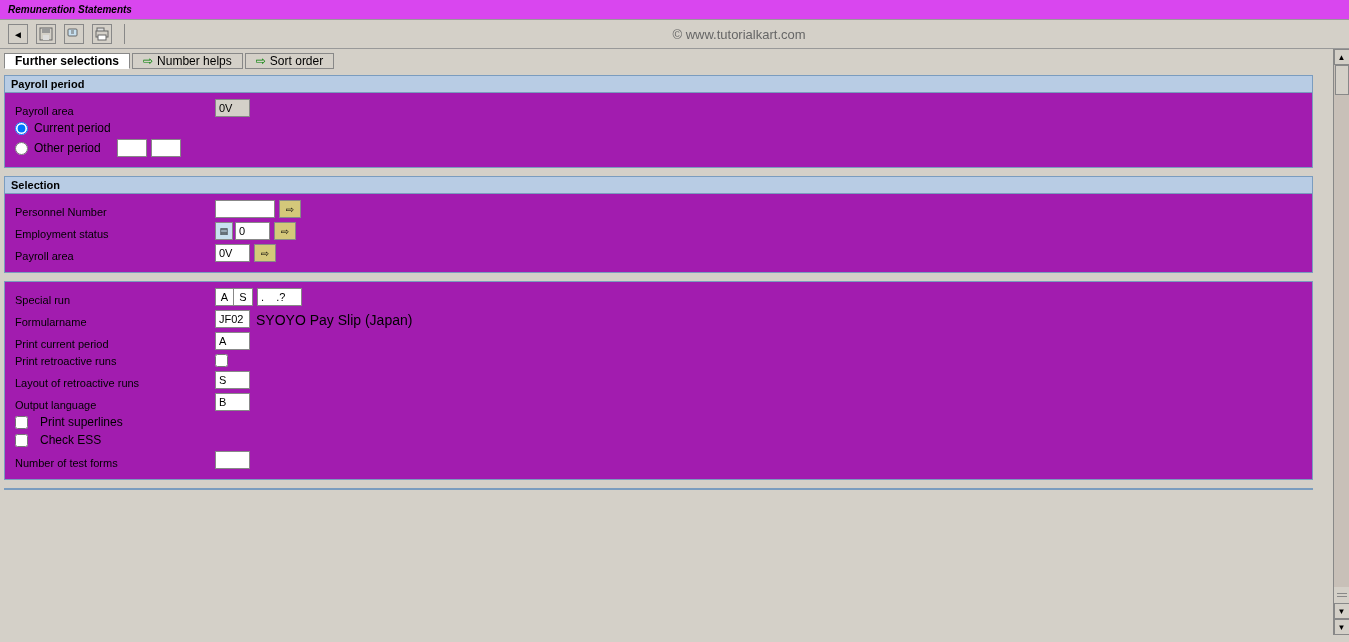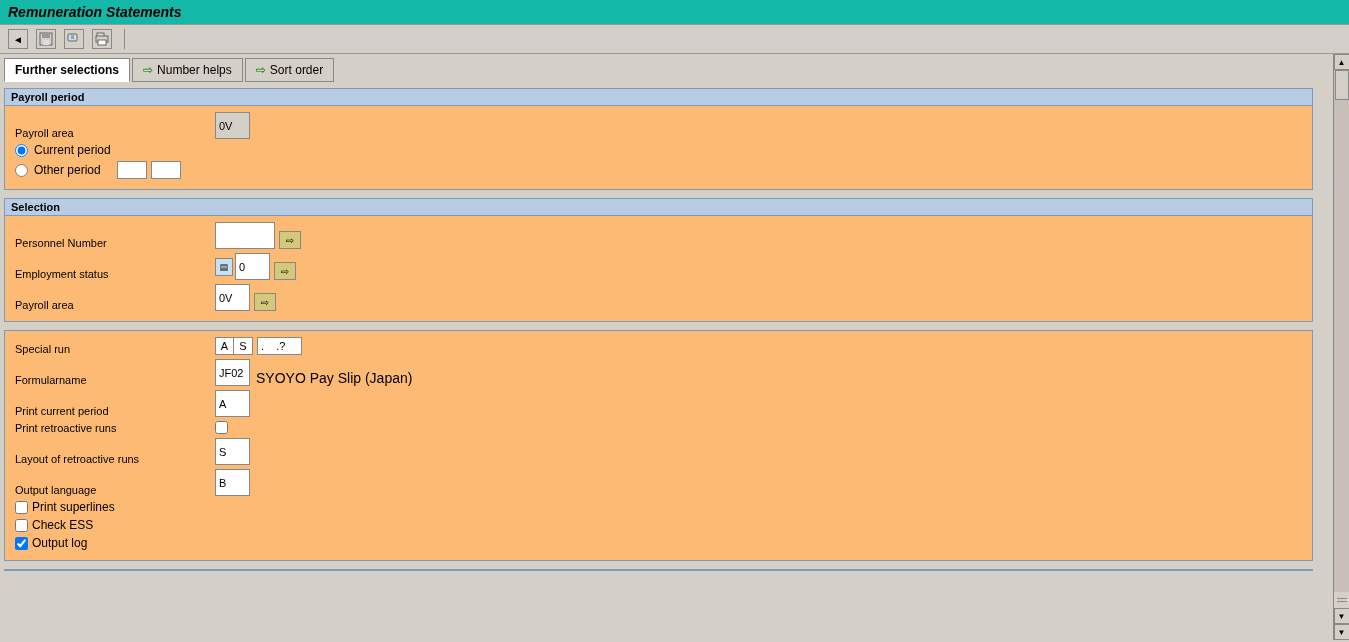--- a/index.html
+++ b/index.html
@@ -8,25 +8,25 @@
       font-size: 12px;
       background: #d4d0c8;
       color: #000;
       width: 1349px;
       min-height: 642px;
       overflow: hidden;
     }
 
     
     .title-bar {
-      background: #14b8a6;
+      background: #d946ef;
       padding: 4px 8px;
       font-weight: bold;
       font-style: italic;
-      font-size: 14px;
+      font-size: 10px;
       border-bottom: 1px solid #999;
     }
 
     
     .toolbar {
       background: #d4d0c8;
       padding: 4px 8px;
       display: flex;
       align-items: center;
       gap: 8px;
@@ -70,38 +70,38 @@
     .tab-btn {
       display: flex;
       align-items: center;
       gap: 4px;
       padding: 3px 10px;
       background: #d4d0c8;
       border: 1px solid #888;
       border-radius: 0;
       cursor: pointer;
       font-size: 12px;
-      height: 24px;
+      height: 16px;
     }
 
     .tab-btn.active {
       background: #fff;
       border-bottom: 1px solid #fff;
       font-weight: bold;
     }
 
     .tab-arrow {
       color: #008000;
       font-size: 12px;
     }
 
     
     .section-box {
       border: 1px solid #7a9cbf;
-      background: #fdba74;
+      background: #a21caf;
       margin-bottom: 8px;
     }
 
     .section-title {
       background: #b8cce4;
       padding: 2px 6px;
       font-weight: bold;
       font-size: 11px;
       border-bottom: 1px solid #7a9cbf;
     }
@@ -117,21 +117,21 @@
     }
 
     .form-label {
       width: 200px;
       font-size: 11px;
     }
 
     .form-input {
       border: 1px solid #888;
       background: #fff;
-      height: 27px;
+      height: 18px;
       padding: 1px 3px;
       font-size: 11px;
       font-family: Arial, sans-serif;
     }
 
     .form-input.small { width: 35px; }
     .form-input.medium { width: 60px; }
 
     .arrow-btn {
       width: 22px;
@@ -169,21 +169,21 @@
       width: 30px;
       font-size: 11px;
       padding: 1px 3px;
     }
 
     
     .check-row {
       display: flex;
       align-items: center;
       margin-bottom: 4px;
-      gap: 4px;
+      gap: 12px;
     }
 
     .check-row input[type=checkbox] {
       margin: 0;
     }
 
     
     .icon-input-row {
       display: flex;
       align-items: center;
@@ -313,20 +313,21 @@
       </svg>
   </div>
   <div class="toolbar-icon" title="Print">
     <svg width="14" height="14" viewBox="0 0 14 14">
         <rect x="2" y="1" width="7" height="4" fill="#ddd" stroke="#666"></rect>
         <rect x="1" y="4" width="12" height="6" fill="#d4d0c8" stroke="#666"></rect>
         <rect x="3" y="8" width="8" height="5" fill="#fff" stroke="#666"></rect>
       </svg>
   </div>
   <div class="toolbar-sep"></div>
+  <div class="toolbar-center">© www.tutorialkart.com</div>
 </div>
 
 <div style="display:flex; height: calc(642px - 56px);">
   <div class="content-area">
 
     <div class="tab-bar">
       <button class="tab-btn active">
         <span>Further selections</span>
       </button>
       <button class="tab-btn">
@@ -435,25 +436,25 @@
         <div class="check-row">
           <input type="checkbox" style="">
           <span>Print superlines</span>
         </div>
 
         <div class="check-row">
           <input type="checkbox" style="">
           <span>Check ESS</span>
         </div>
 
-
-        <div class="check-row">
-          <input type="checkbox" checked="" style="">
-          <span>Output log</span>
-        </div>
+        <div class="form-row">
+          <span class="form-label">Number of test forms</span>
+          <input class="form-input small" type="text" value="" style="">
+        </div>
+
 
       </div>
     </div>
 
     <div class="output-currency-box">
     </div>
 
   </div>
 
   <div class="scrollbar-right">

